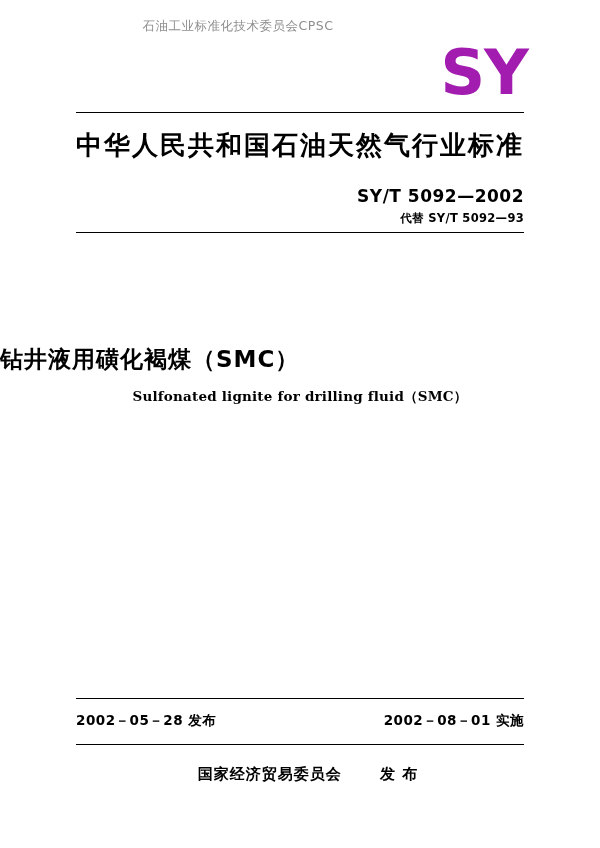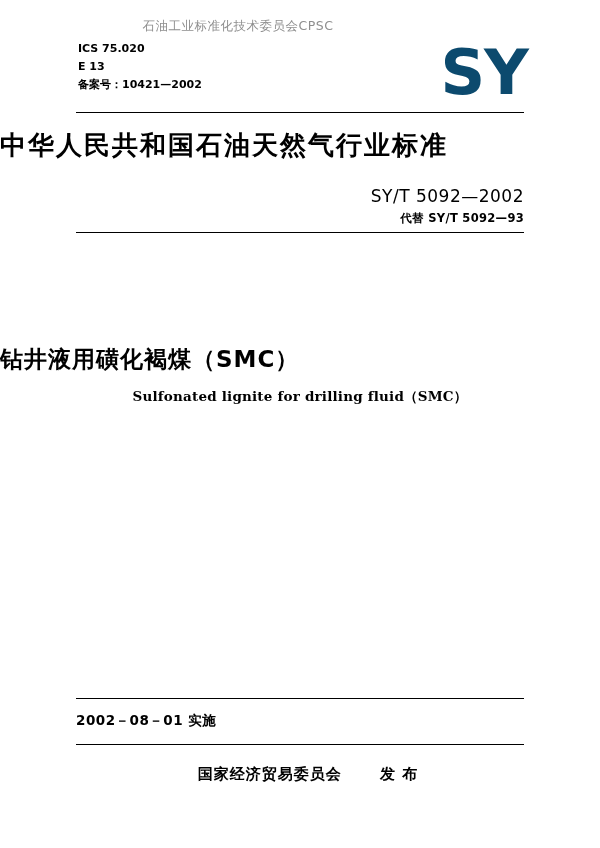--- a/index.html
+++ b/index.html
@@ -52,60 +52,60 @@
   
   .sy-logo {
     position: absolute;
     right: 72px;
     top: 42px;
     font-family: "DejaVu Sans", sans-serif;
     font-weight: bold;
     font-size: 62px;
     letter-spacing: -1px;
     line-height: 1;
-    color: #0c4a6e;
+    color: #a21caf;
   }
 
   
   .rule {
     position: absolute;
     left: 76px;
     width: 448px;
     border-top: 1.4px solid #000;
   }
   .rule-top { top: 112px; }
   .rule-mid { top: 232px; }
   .rule-bottom { top: 698px; }
   .rule-footer { top: 744px; }
 
   
   .gb-title {
     position: absolute;
     left: 0;
     top: 128px;
     width: 600px;
-    text-align: left;
+    text-align: center;
     font-family: "DejaVu Sans", sans-serif;
     font-weight: bold;
     font-size: 26px;
     letter-spacing: 2px;
     color: #000;
   }
 
   
   .std-no {
     position: absolute;
     right: 76px;
     top: 186px;
     text-align: right;
     font-family: "DejaVu Sans", sans-serif;
   }
   .std-no .main {
     font-size: 17px;
-    font-weight: normal;
+    font-weight: bold;
     letter-spacing: 0.5px;
     text-align: right;
   }
   .std-no .sub {
     margin-top: 5px;
     font-size: 11.5px;
     font-weight: bold;
     letter-spacing: 0.3px;
   }
 
@@ -166,25 +166,20 @@
     width: 26px;
   }
 </style>
 </head>
 <body>
 
 <div class="page">
 
   <div class="watermark">石油工业标准化技术委员会CPSC</div>
 
-  <div class="codes">
-    <div>ICS 75.020</div>
-    <div>E 13</div>
-    <div>备案号：10421—2002</div>
-  </div>
 
   <div class="sy-logo">SY</div>
 
   <div class="rule rule-top"></div>
 
   <div class="gb-title">中华人民共和国石油天然气行业标准</div>
 
   <div class="std-no">
     <div class="main">SY/T 5092—2002</div>
     <div class="sub">代替 SY/T 5092—93</div>
@@ -192,20 +187,21 @@
 
   <div class="rule rule-mid"></div>
 
   <div class="doc-title-cn">钻井液用磺化褐煤（SMC）</div>
 
   <div class="doc-title-en">Sulfonated lignite for drilling fluid（SMC）</div>
 
   <div class="rule rule-bottom"></div>
 
   <div class="dates">
+    <div>2002－05－28 发布</div>
     <div>2002－08－01 实施</div>
   </div>
 
   <div class="rule rule-footer"></div>
 
   <div class="issuer">
     <span>国家经济贸易委员会</span>
     <span class="gap"></span>
     <span>发 布</span>
   </div>

